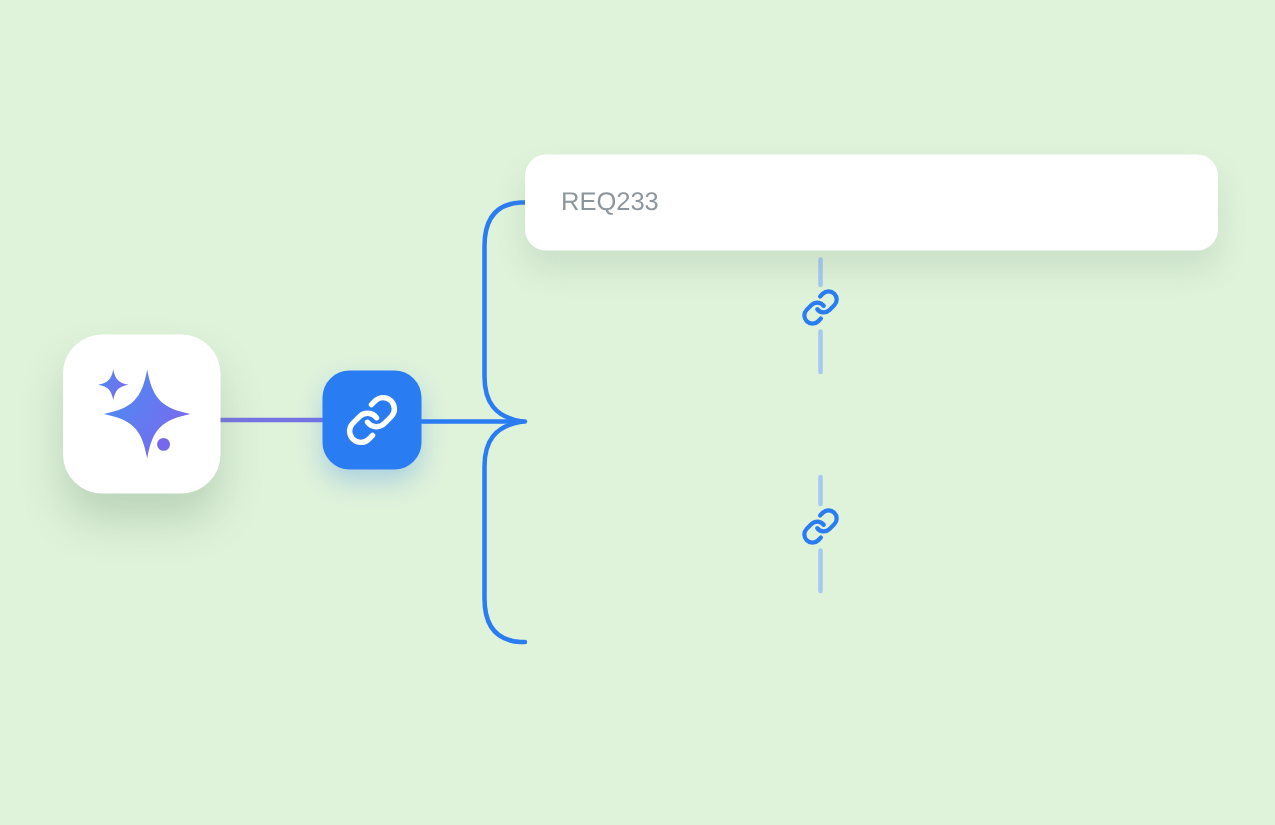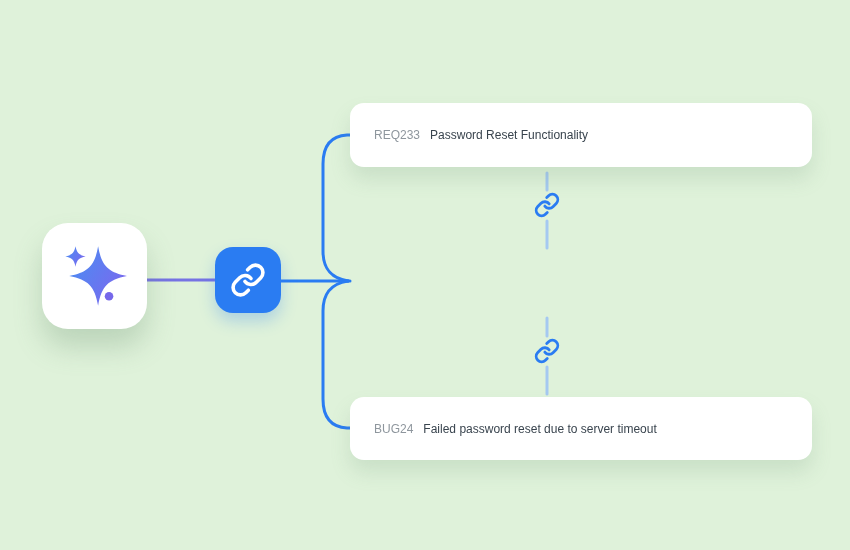--- a/index.html
+++ b/index.html
@@ -36,21 +36,21 @@
   .hub-box svg { width: 36px; height: 36px; color: #ffffff; }
 
   
   .card {
     position: absolute; left: 350px; width: 462px; height: 64px;
     background: #ffffff; border-radius: 14px;
     box-shadow: 0 12px 20px rgba(108, 146, 114, 0.18);
     display: flex; align-items: center;
     padding-left: 24px; padding-right: 16px;
     gap: 10px;
-    font-size: 12px;
+    font-size: 17px;
   }
   .card-1 { top: 103px; }
   .card-2 { top: 249px; height: 63px; }
   .card-3 { top: 397px; height: 63px; }
   .card .id    { color: #8e969d; font-weight: 500; white-space: nowrap; }
   .card .title { color: #39444e; font-weight: 500; white-space: nowrap; }
 
   
   .link-badge {
     position: absolute; width: 28px; height: 28px;
@@ -98,36 +98,31 @@
 
   <div class="hub-box">
     <svg viewBox="0 0 24 24" fill="none" stroke="currentColor" stroke-width="2.4" stroke-linecap="round" stroke-linejoin="round" aria-hidden="true">
       <path d="M10 13a5 5 0 0 0 7.54.54l3-3a5 5 0 0 0-7.07-7.07l-1.72 1.71"></path>
       <path d="M14 11a5 5 0 0 0-7.54-.54l-3 3a5 5 0 0 0 7.07 7.07l1.71-1.71"></path>
     </svg>
   </div>
 
   <div class="card card-1">
     <span class="id">REQ233</span>
-    <span class="title">Password Reset Functionality</span>
   </div>
 
   <div class="link-badge badge-1">
     <svg viewBox="0 0 24 24" fill="none" stroke="currentColor" stroke-width="2.6" stroke-linecap="round" stroke-linejoin="round" aria-hidden="true">
       <path d="M10 13a5 5 0 0 0 7.54.54l3-3a5 5 0 0 0-7.07-7.07l-1.72 1.71"></path>
       <path d="M14 11a5 5 0 0 0-7.54-.54l-3 3a5 5 0 0 0 7.07 7.07l1.71-1.71"></path>
     </svg>
   </div>
 
 
   <div class="link-badge badge-2">
     <svg viewBox="0 0 24 24" fill="none" stroke="currentColor" stroke-width="2.6" stroke-linecap="round" stroke-linejoin="round" aria-hidden="true">
       <path d="M10 13a5 5 0 0 0 7.54.54l3-3a5 5 0 0 0-7.07-7.07l-1.72 1.71"></path>
       <path d="M14 11a5 5 0 0 0-7.54-.54l-3 3a5 5 0 0 0 7.07 7.07l1.71-1.71"></path>
     </svg>
   </div>
 
-  <div class="card card-3">
-    <span class="id">BUG24</span>
-    <span class="title">Failed password reset due to server timeout</span>
-  </div>
 
 </div>
 
 </body></html>

